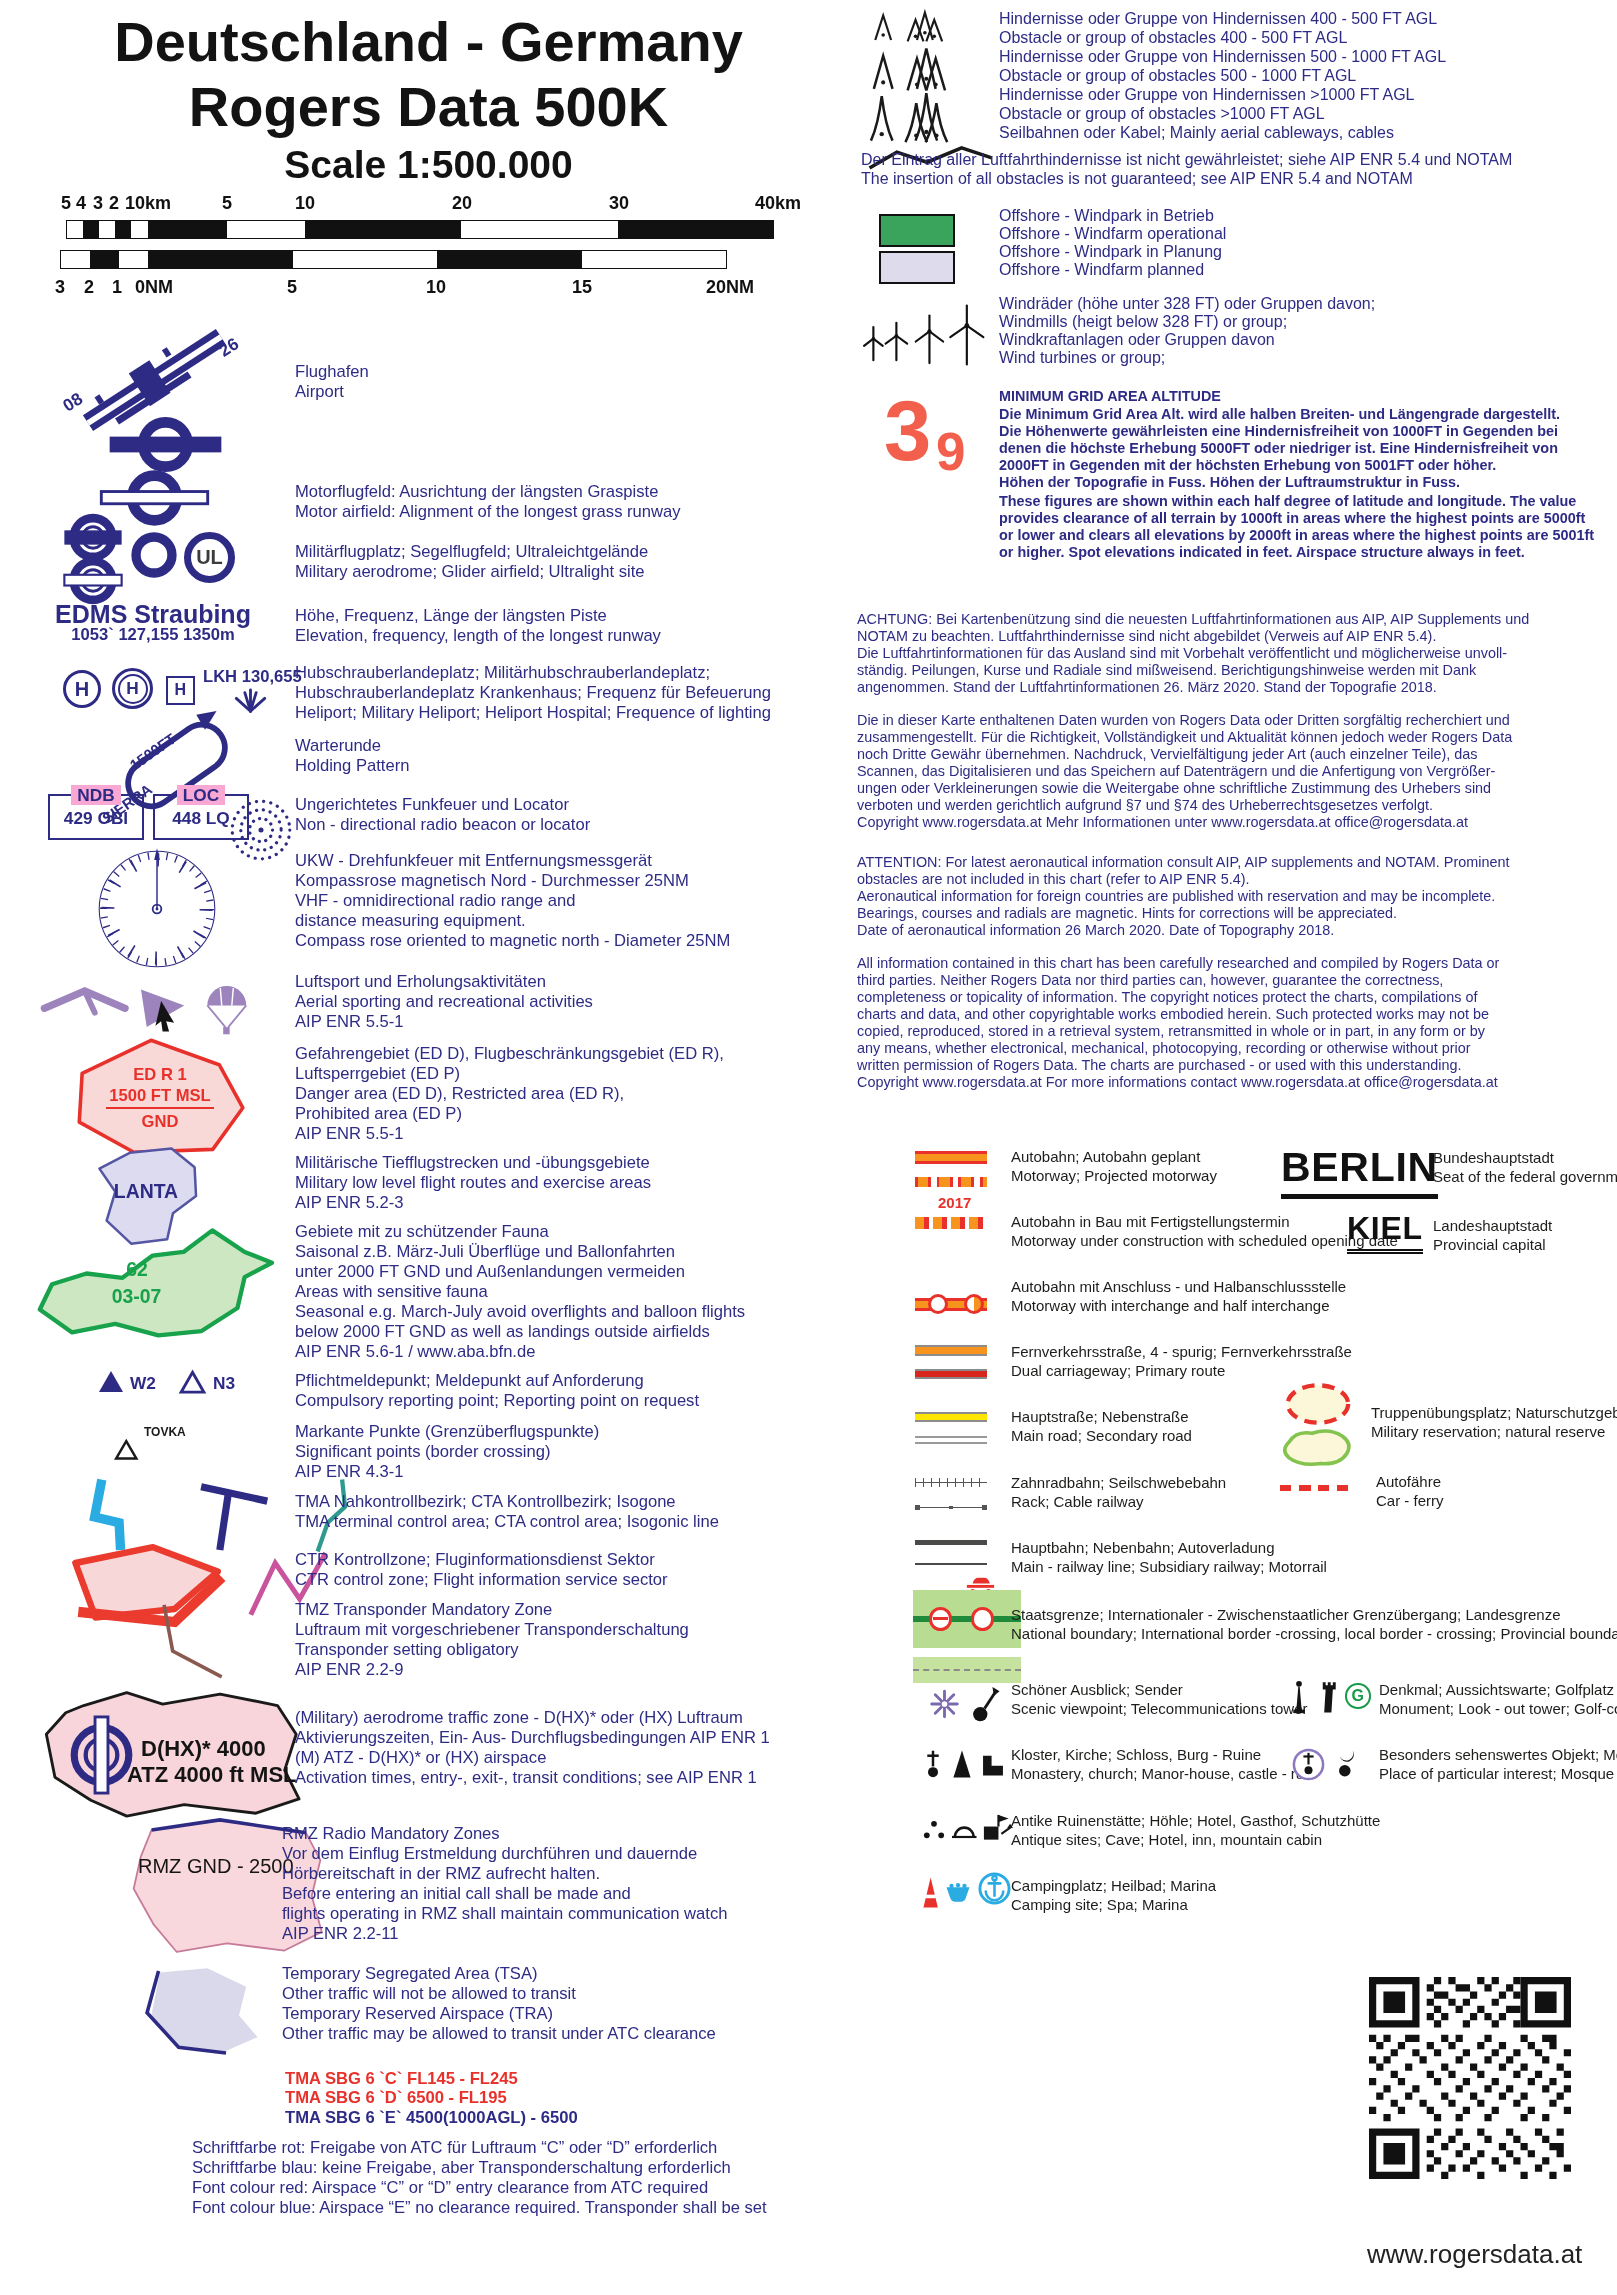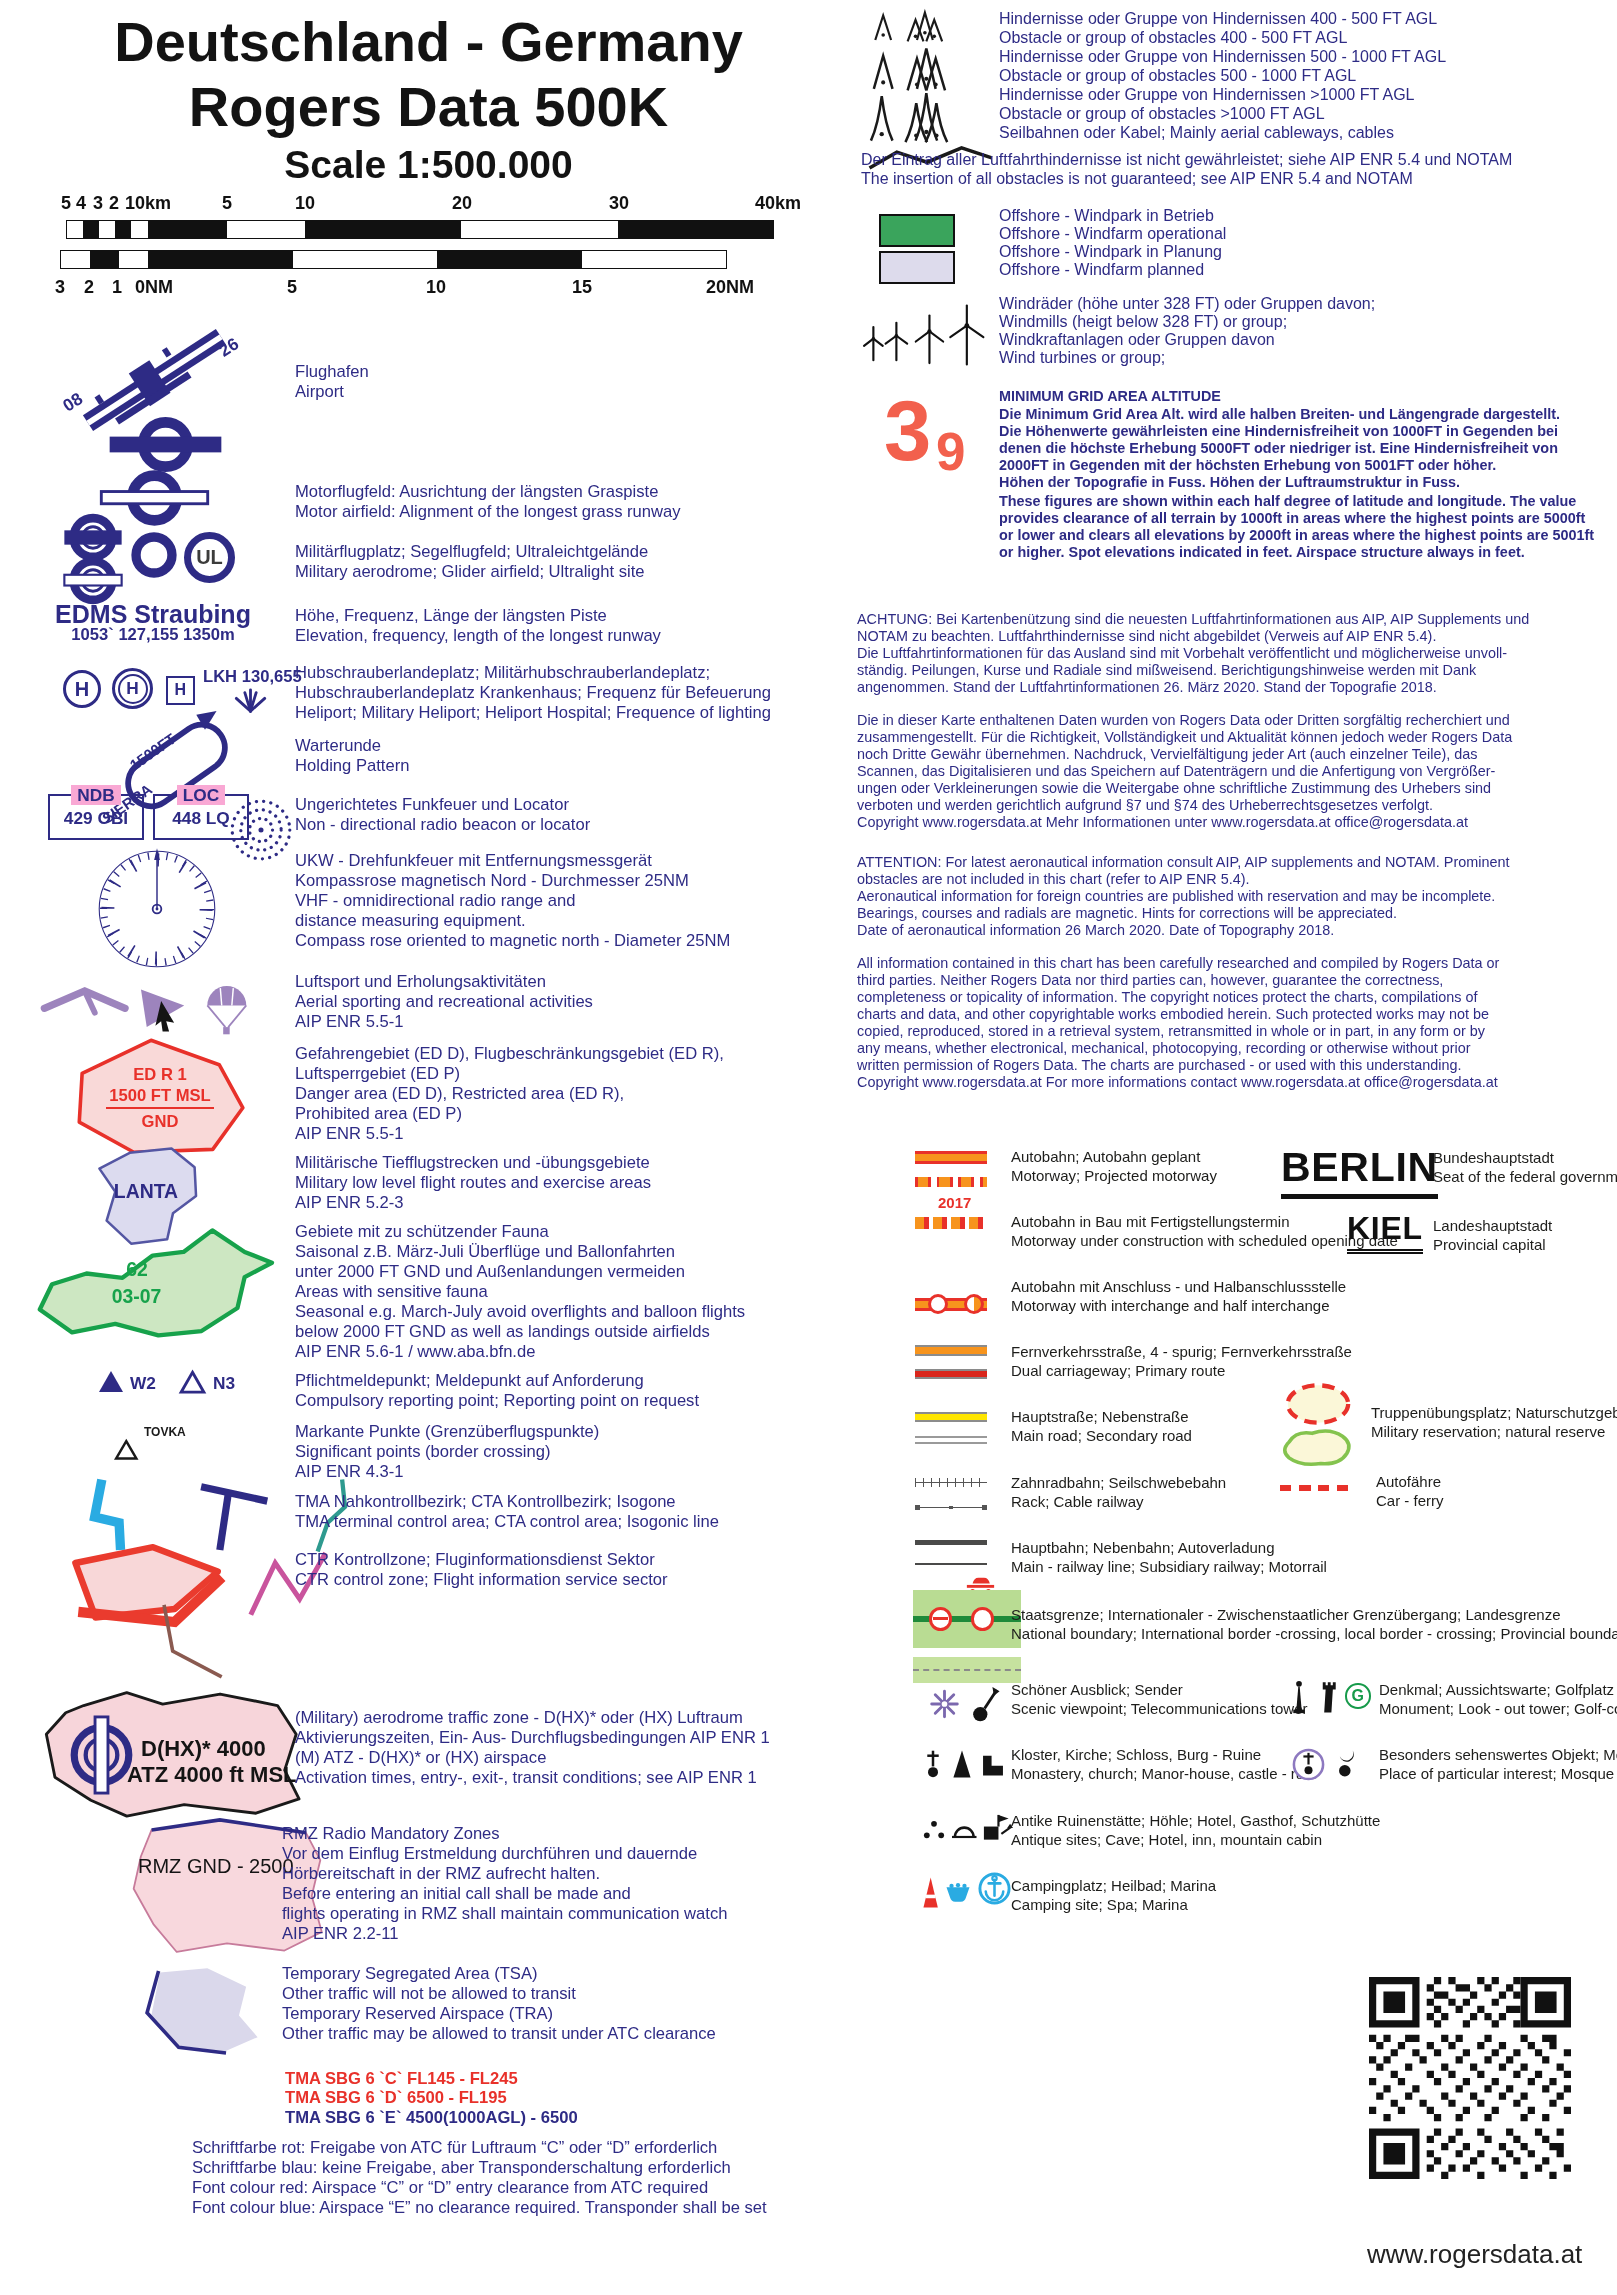--- a/index.html
+++ b/index.html
@@ -323,20 +323,26 @@
     <polyline points="258,104 292,32 326,82 362,18" fill="none" stroke="#c9549d" stroke-width="7"></polyline>
   </svg>
   <div class="t av" style="left:295px;top:1550px">
       <div>CTR Kontrollzone; Fluginformationsdienst Sektor</div>
       <div>CTR control zone; Flight information service sector</div>
     </div>
 
   <svg class="sym" style="left:151px;top:1602px" width="101" height="85" viewBox="0 0 140 118">
     <polyline points="18,4 30,68 98,104" fill="none" stroke="#8a5a50" stroke-width="5"></polyline>
   </svg>
+  <div class="t av" style="left:295px;top:1600px">
+      <div>TMZ Transponder Mandatory Zone</div>
+      <div>Luftraum mit vorgeschriebener Transponderschaltung</div>
+      <div>Transponder setting obligatory</div>
+      <div>AIP ENR 2.2-9</div>
+    </div>
 
   <svg class="sym" style="left:40px;top:1684px" width="274" height="140" viewBox="0 0 380 195">
     <polygon points="60,30 120,12 170,28 250,14 330,30 356,70 340,120 360,160 300,180 200,168 120,184 70,162 20,130 8,70 35,40" fill="#f7d5da" stroke="#1a1a1a" stroke-width="4" stroke-linejoin="round"></polygon>
   </svg>
   <svg class="sym" style="left:62px;top:1714px" width="79" height="82" viewBox="0 0 110 114">
     <circle cx="55" cy="57" r="38" fill="none" stroke="#2e2b85" stroke-width="10"></circle>
     <circle cx="55" cy="57" r="22" fill="none" stroke="#2e2b85" stroke-width="6"></circle>
     <rect x="46" y="4" width="18" height="106" fill="#fff" stroke="#2e2b85" stroke-width="4"></rect>
   </svg>
   <span class="t b" style="left:141px;top:1736px;font-size:22px;color:#141414">D(HX)* 4000</span>

